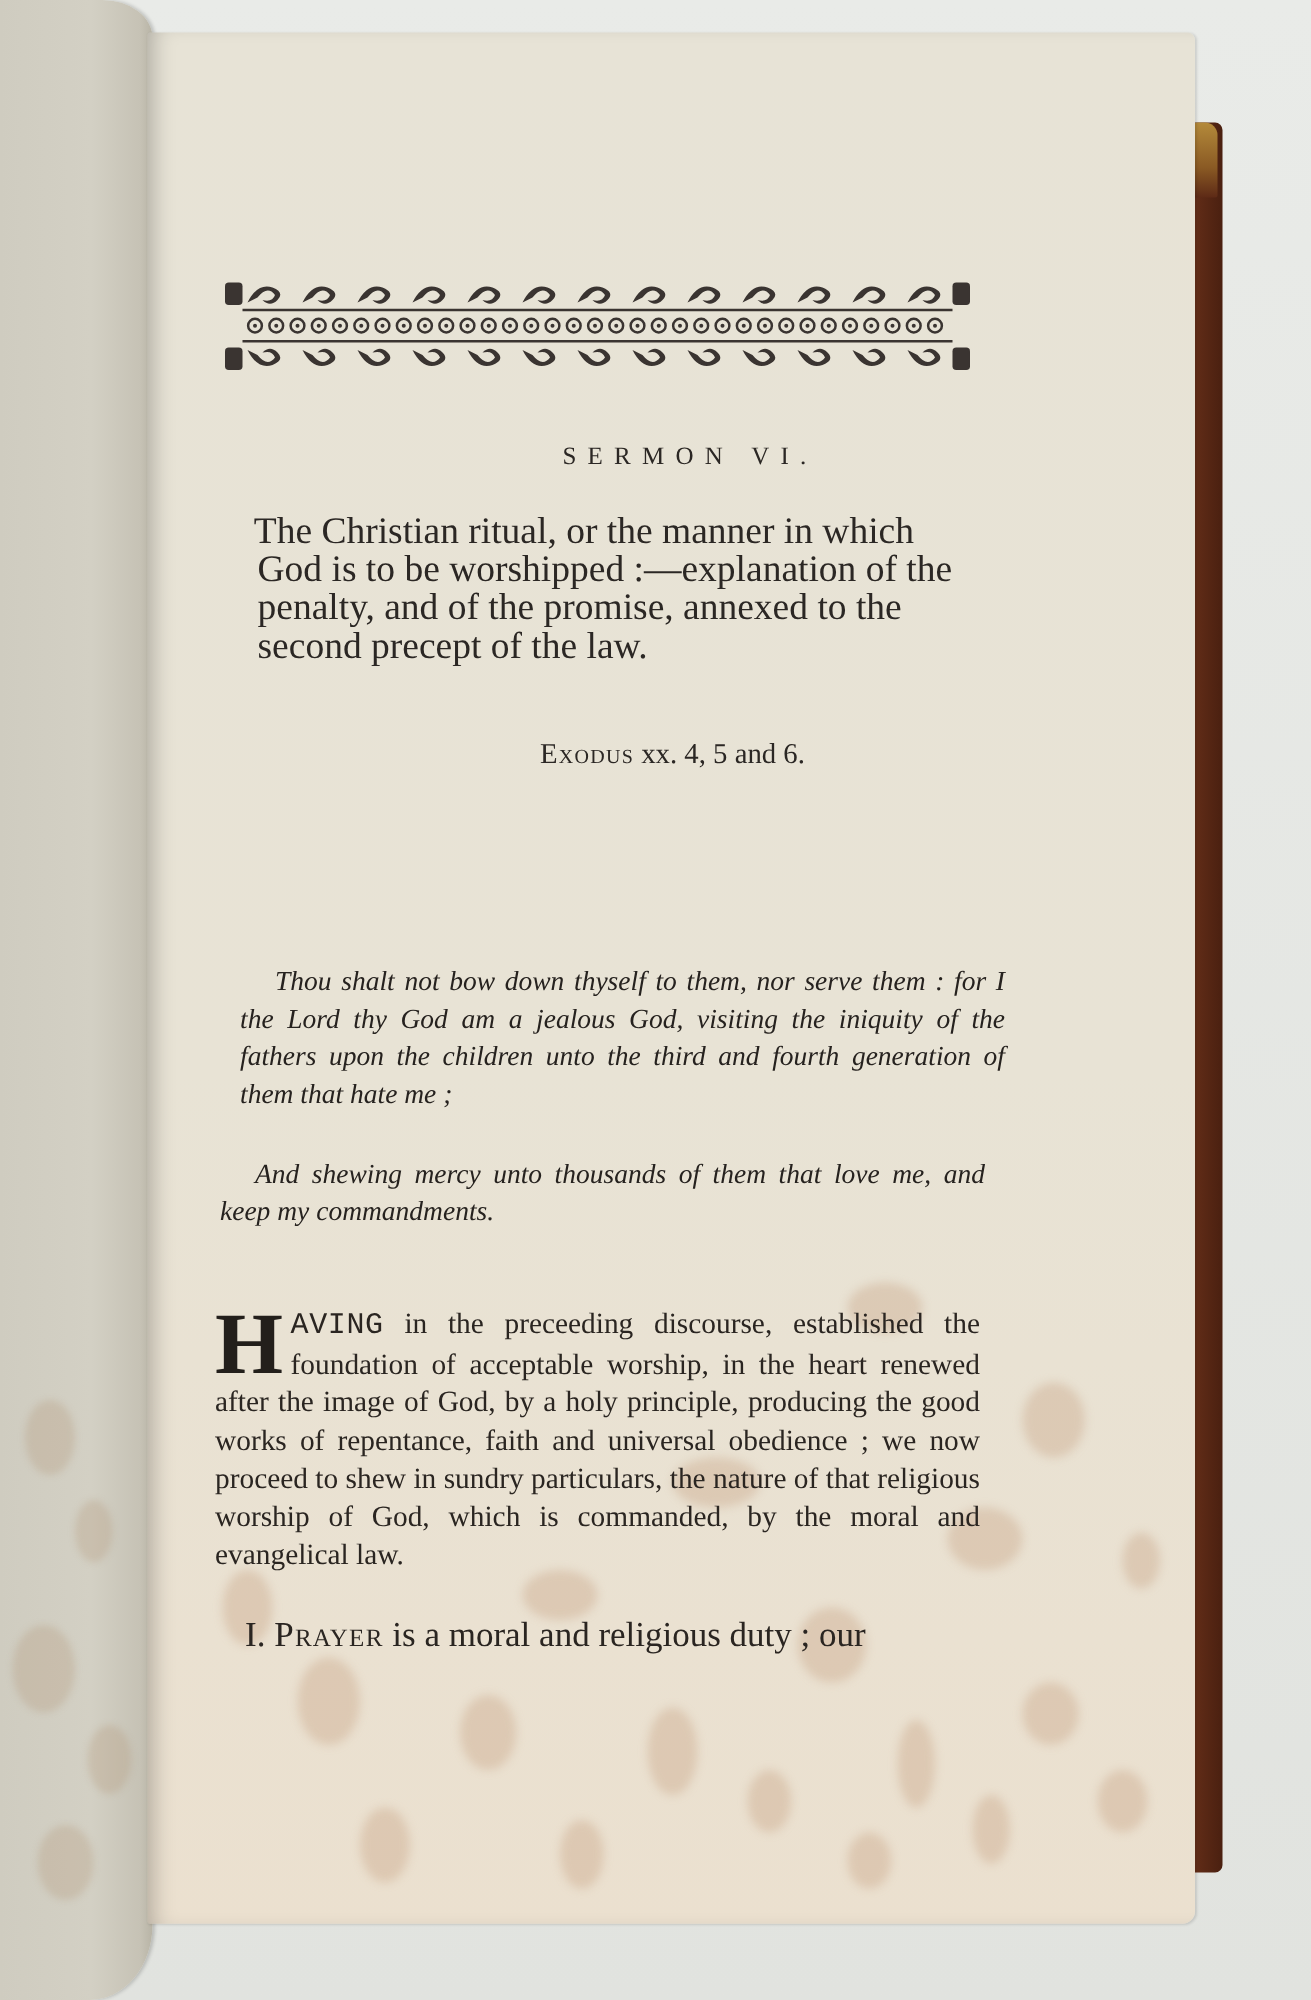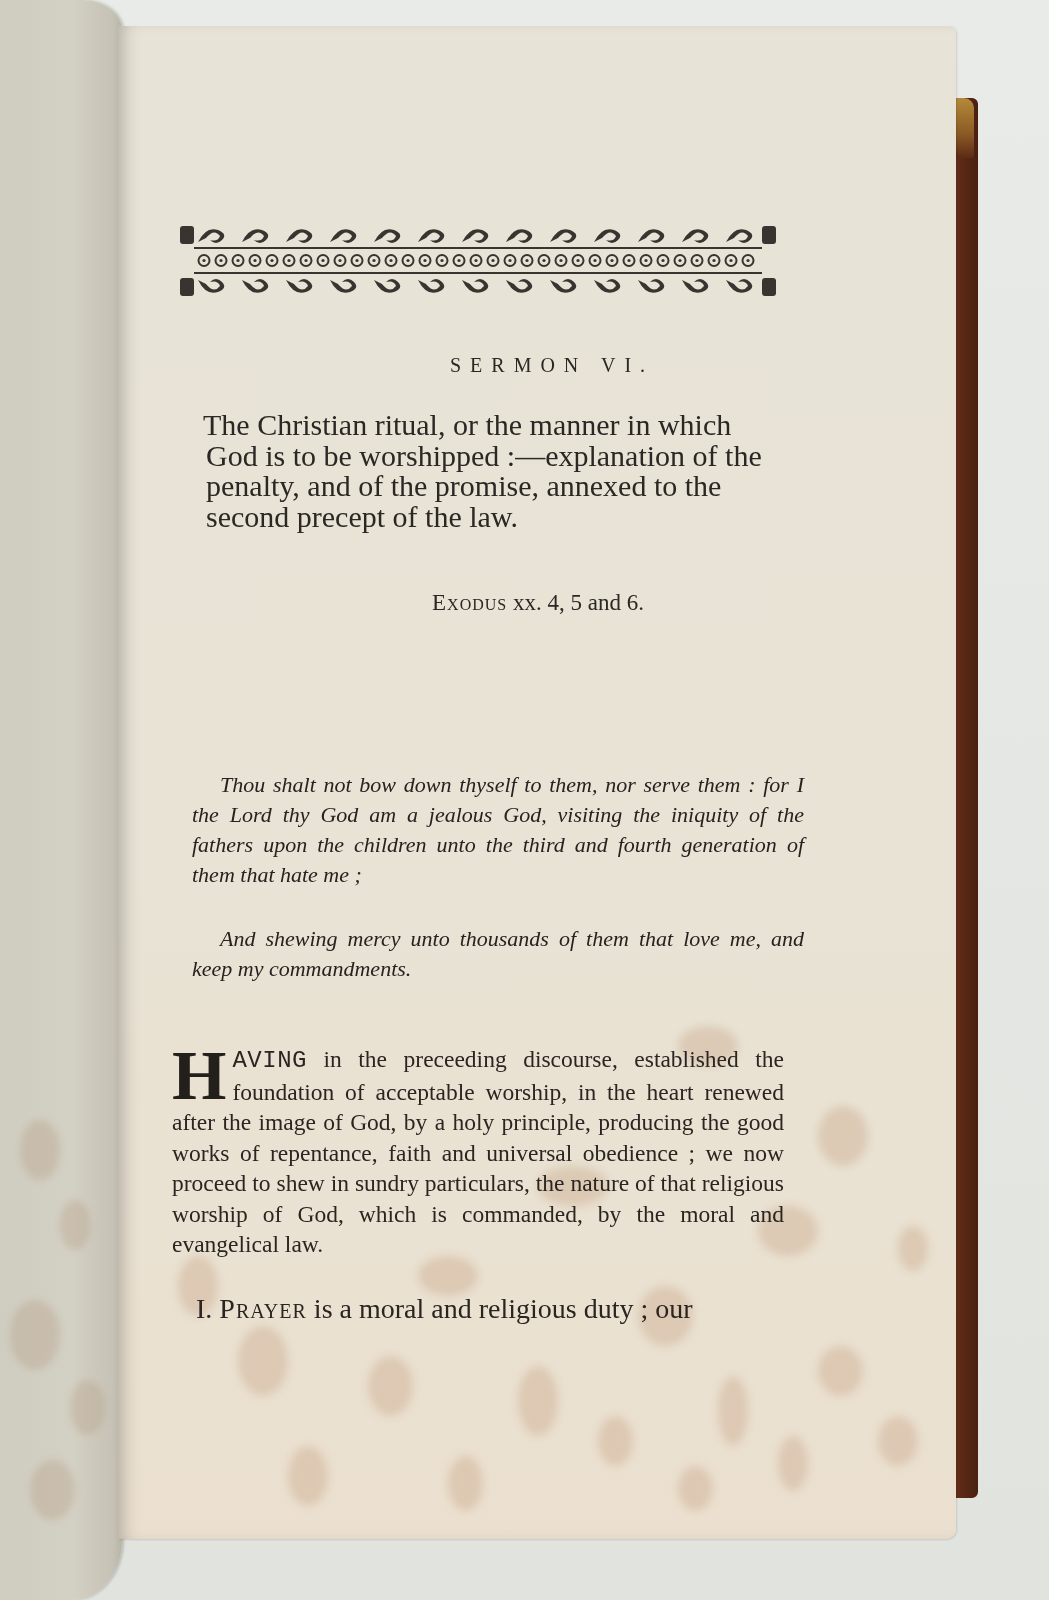--- a/index.html
+++ b/index.html
@@ -63,21 +63,21 @@
     font-size:23px; color:#2b2724;margin-top:29px;
   }
   .reference .sc { font-variant:small-caps; letter-spacing:1px; }
   .verse {
     position:absolute; left:58px; width:612px;
     font-style:italic; font-size:22px; line-height:30px; text-align:justify;
     text-indent:28px; color:#26221f;
   }
   .v1 { top:596px; }
   .v2 { top:744px;margin-left:16px; }
-  .v3 { top:898px;margin-left:16px; }
+  .v3 { top:898px; }
   .body-text {
     position:absolute; left:54px; top:1018px; width:612px;
     font-size:23.5px; line-height:30.5px; text-align:justify; color:#2a2521;
   }
   .dropcap {
     float:left; font-size:70px; line-height:58px; font-weight:bold;
     margin:3px 6px 0 0; color:#231f1b;
   }
   .dropcap-rest { font-size:24px; letter-spacing:0.5px;font-family:Liberation Mono, monospace; }
   .section-start {

